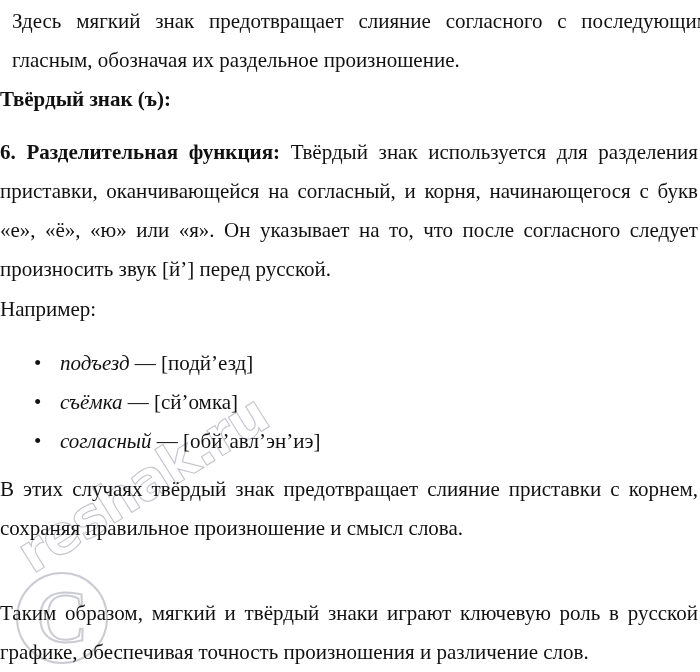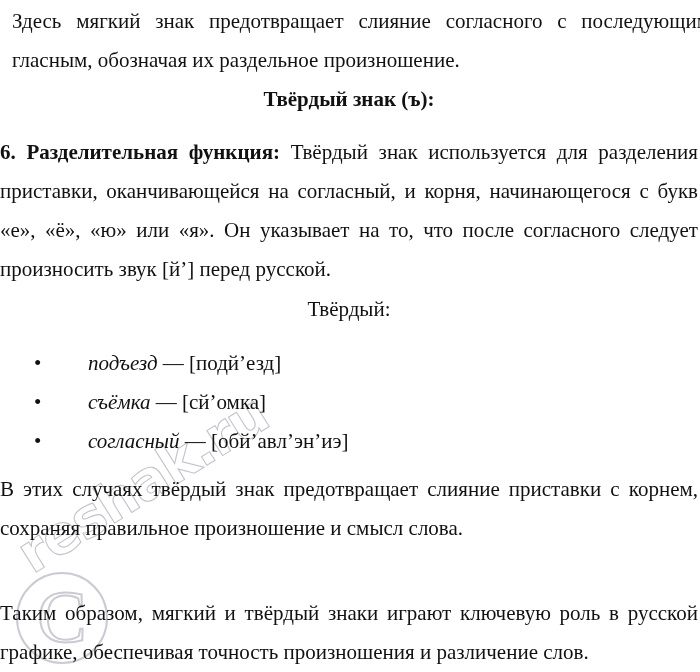--- a/index.html
+++ b/index.html
@@ -74,21 +74,21 @@
   p.para {
     margin: 0;
     padding: 0;
     font-size: 21px;
     line-height: 39px;
     text-align: justify;
     text-justify: inter-word;
     color: #111111;
   }
   p.para.nojust {
-    text-align: center;
+    text-align: left;
   }
   .b { font-weight: bold; }
 
   .blk-1 { position: absolute; left: 0px;  top: 2px;   width: 698px; padding-left: 12px; }
   .blk-2 { position: absolute; left: 0px;  top: 80px;  width: 698px; }
   .blk-3 { position: absolute; left: 0px;  top: 133px; width: 698px; }
   .blk-4 { position: absolute; left: 0px;  top: 290px; width: 698px; }
   .blk-5 { position: absolute; left: 0px;  top: 470px; width: 698px; }
   .blk-6 { position: absolute; left: 0px;  top: 594px; width: 698px; }
 
@@ -109,21 +109,21 @@
     white-space: nowrap;
     color: #111111;
   }
   ul.examples li .bullet {
     position: absolute;
     left: 34px;
     top: 0;
     font-size: 21px;
     line-height: 39px;
   }
-  .word { font-style: italic; margin-left: 28px; }
+  .word { font-style: italic; }
   .dash { font-style: normal; }
   .transcription { font-style: normal; }
 </style>
 </head>
 <body>
 
 <div class="page">
 
   <div class="watermark">
     <div class="wm-text">reshak.ru</div>
@@ -138,21 +138,21 @@
 
     <div class="blk-2">
       <p class="para nojust b">Твёрдый знак (ъ):</p>
     </div>
 
     <div class="blk-3">
       <p class="para"><span class="b">6. Разделительная функция:</span><span> Твёрдый знак используется для разделения приставки, оканчивающейся на согласный, и корня, начинающегося с букв «е», «ё», «ю» или «я». Он указывает на то, что после согласного следует произносить звук [й’] перед русской.</span></p>
     </div>
 
     <div class="blk-4">
-      <p class="para nojust">Твёрдый:</p>
+      <p class="para nojust">Например:</p>
     </div>
 
     <ul class="examples">
       <li>
         <span class="bullet">•</span><span class="word">подъезд</span><span class="dash"> — </span><span class="transcription">[подй’езд]</span>
       </li>
       <li>
         <span class="bullet">•</span><span class="word">съёмка</span><span class="dash"> — </span><span class="transcription">[сй’омка]</span>
       </li>
       <li>

